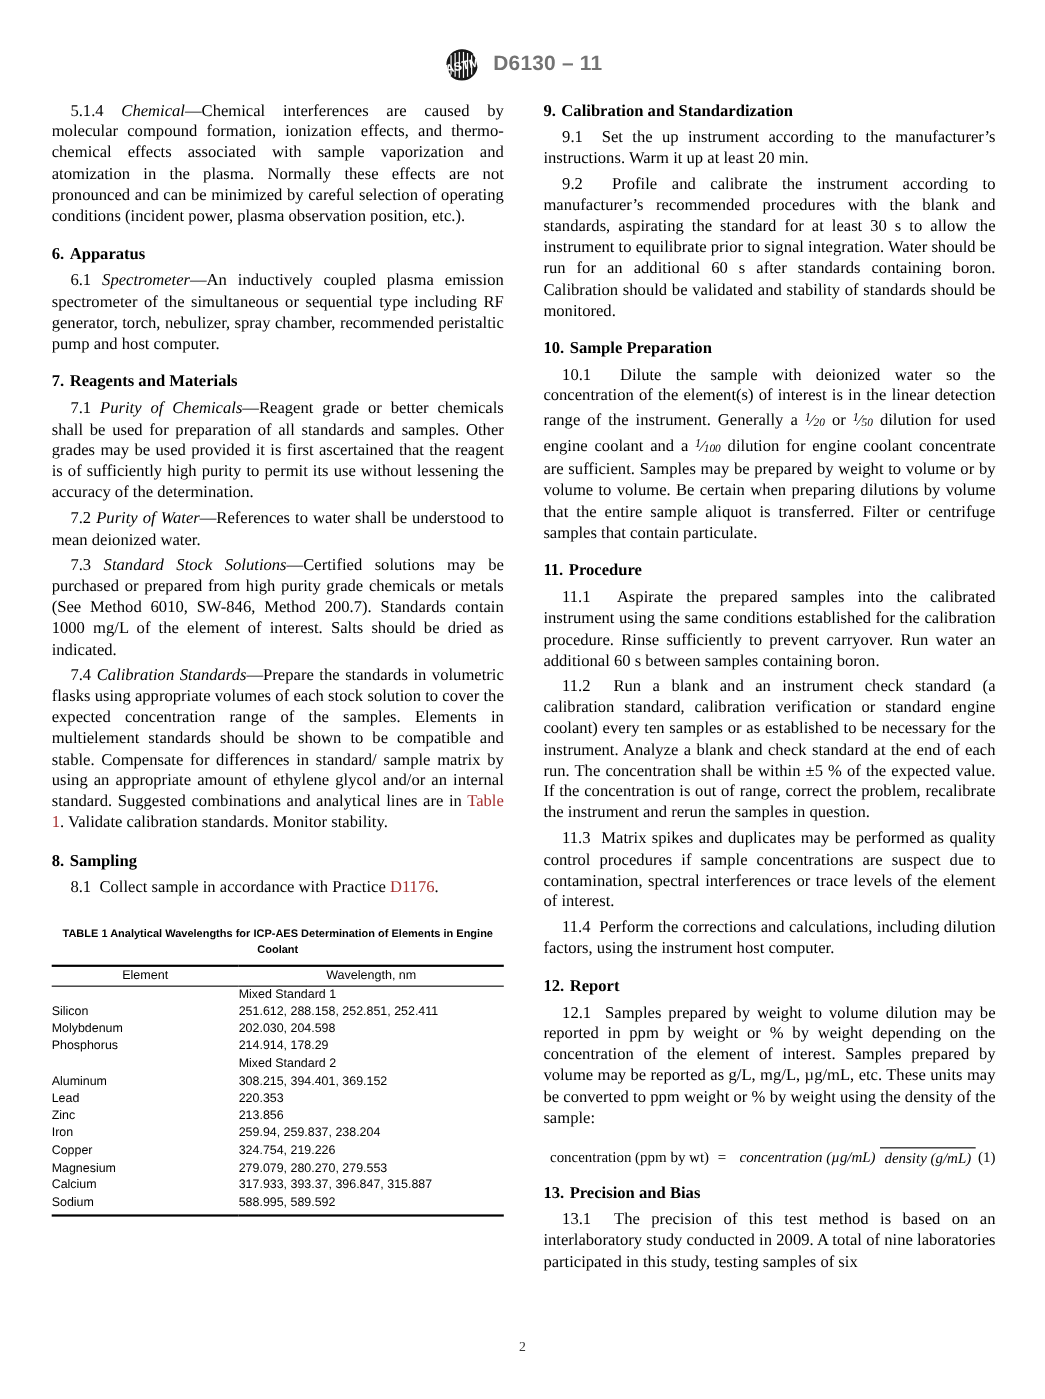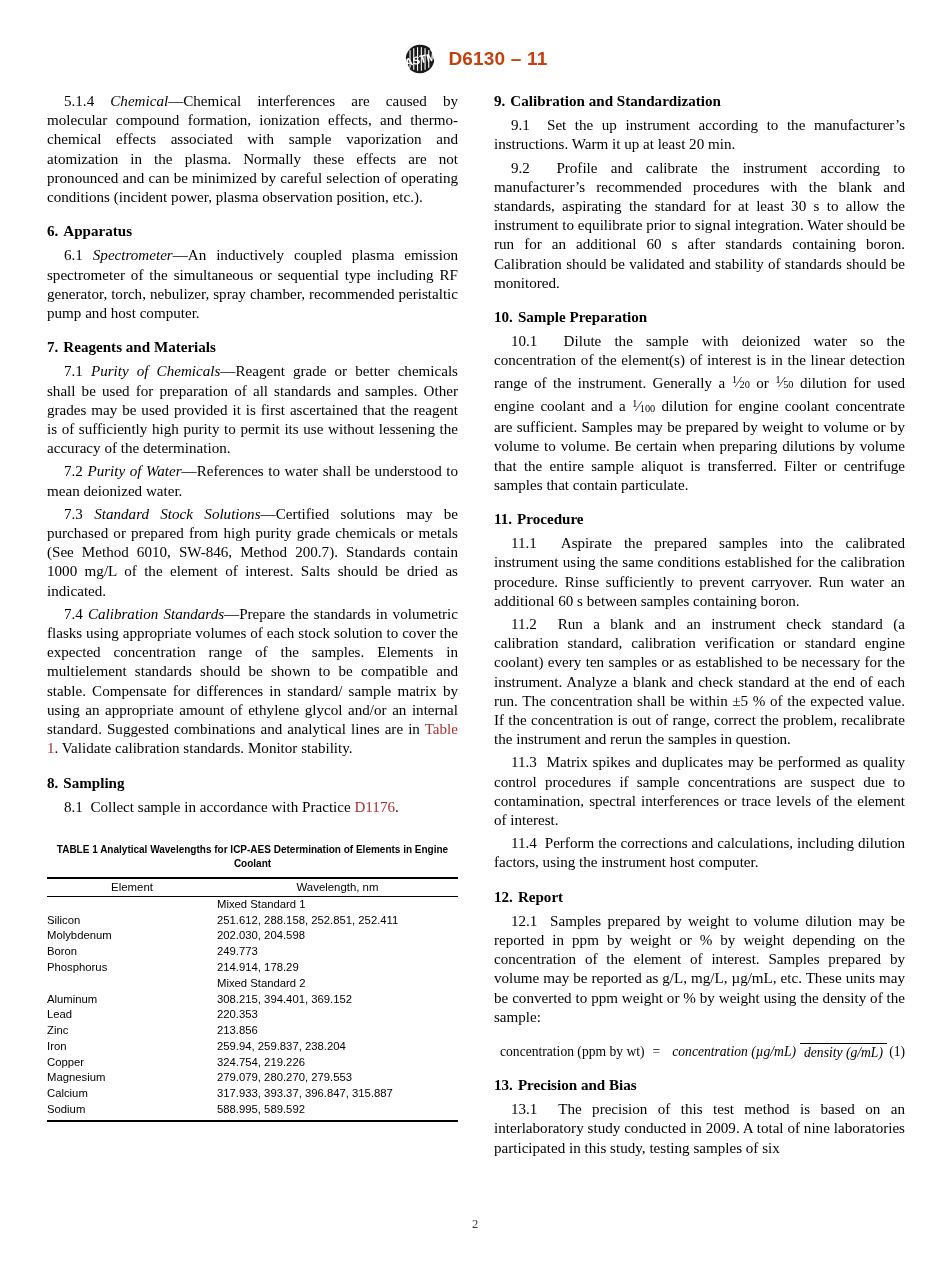--- a/index.html
+++ b/index.html
@@ -39,21 +39,21 @@
     display: inline-block;
     width: 36px;
     height: 30px;
     vertical-align: middle;
   }
   .doc-designation {
     font-family: "Liberation Sans", "DejaVu Sans", sans-serif;
     font-size: 19px;
     font-weight: bold;
     letter-spacing: 0.2px;
-    color: #c2410c;
+    color: #737373;
   }
 
   
   .columns {
     position: absolute;
     top: 92px;
     left: 47px;
     width: 858px;
     display: flex;
     gap: 36px;
@@ -92,20 +92,21 @@
     font-style: italic;
   }
   .lnk {
     color: #a53030;
   }
 
   
   .frac {
     white-space: nowrap;
     font-size: 0.98em;
+    font-style: italic;
   }
   .frac sup { font-size: 0.74em; vertical-align: 0.34em; }
   .frac sub { font-size: 0.7em; vertical-align: -0.08em; }
   .fslash { font-size: 0.95em; }
 
   
   .table-block {
     margin-top: 26px;
     width: 411px;
     font-family: "Liberation Sans", "DejaVu Sans", sans-serif;
@@ -267,24 +268,20 @@
               </tr>
               <tr>
                 <td class="el">Silicon</td>
                 <td class="wv">251.612, 288.158, 252.851, 252.411</td>
               </tr>
               <tr>
                 <td class="el">Molybdenum</td>
                 <td class="wv">202.030, 204.598</td>
               </tr>
               <tr>
-                <td class="el">Boron</td>
-                <td class="wv">249.773</td>
-              </tr>
-              <tr>
                 <td class="el">Phosphorus</td>
                 <td class="wv">214.914, 178.29</td>
               </tr>
               <tr class="group">
                 <td class="el">&nbsp;</td>
                 <td class="wv">Mixed Standard 2</td>
               </tr>
               <tr>
                 <td class="el">Aluminum</td>
                 <td class="wv">308.215, 394.401, 369.152</td>

